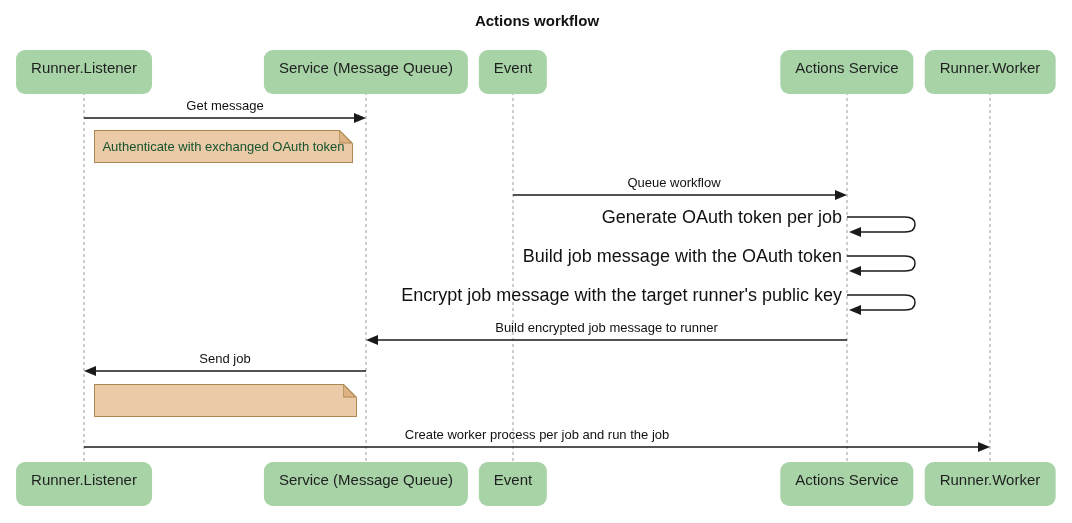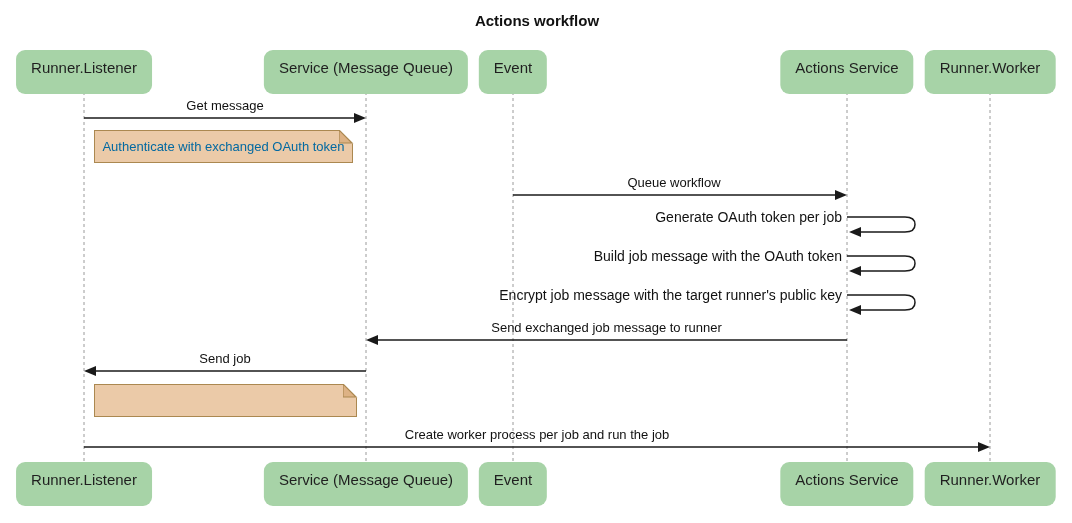--- a/index.html
+++ b/index.html
@@ -35,35 +35,35 @@
   .msg-label {
     position: absolute;
     transform: translateX(-50%);
     font-size: 13px;
     line-height: 16px;
     color: var(--label-text);
     white-space: nowrap;
   }
   .self-label {
     position: absolute;
-    font-size: 14px;
+    font-size: 18px;
     line-height: 16px;
     color: var(--label-text);
     white-space: nowrap;
   }
   .note {
     position: absolute;
     box-sizing: border-box;
     background: var(--note-fill);
     border: 1.5px solid var(--note-border);
     display: flex;
     align-items: center;
     justify-content: center;
     font-size: 13px;
-    color: #0369a1;
+    color: #14532d;
     white-space: nowrap;
   }
   .note-fold {
     position: absolute;
     top: -1.5px;
     right: -1.5px;
     width: 15px;
     height: 15px;
   }
   svg.connectors { position: absolute; left: 0; top: 0; }
@@ -111,21 +111,21 @@
       <span>Authenticate with exchanged OAuth token</span>
       <div class="note-fold"><svg width="15" height="15">
           <path d="M0,0 L15,15 L15,0 Z" fill="#ffffff"></path>
           <path d="M0,0 L13,13 L0,13 Z" fill="#ddb285" stroke="#ab8850" stroke-width="1.2"></path>
         </svg></div>
     </div>
     <div class="msg-label" style="left: 674px; top: 175px;">Queue workflow</div>
     <div class="self-label" style="right: 230px; top: 209px;">Generate OAuth token per job</div>
     <div class="self-label" style="right: 230px; top: 248px;">Build job message with the OAuth token</div>
     <div class="self-label" style="right: 230px; top: 287px;">Encrypt job message with the target runner's public key</div>
-    <div class="msg-label" style="left: 606.5px; top: 320px;">Send exchanged job message to runner</div>
+    <div class="msg-label" style="left: 606.5px; top: 320px;">Build encrypted job message to runner</div>
     <div class="msg-label" style="left: 225px; top: 351px;">Send job</div>
     <div class="note" style="left: 94px; top: 384px; width: 263px; height: 33px;">
       <div class="note-fold"><svg width="15" height="15">
           <path d="M0,0 L15,15 L15,0 Z" fill="#ffffff"></path>
           <path d="M0,0 L13,13 L0,13 Z" fill="#ddb285" stroke="#ab8850" stroke-width="1.2"></path>
         </svg></div>
     </div>
     <div class="msg-label" style="left: 537px; top: 427px;">Create worker process per job and run the job</div>
   </div>
 

